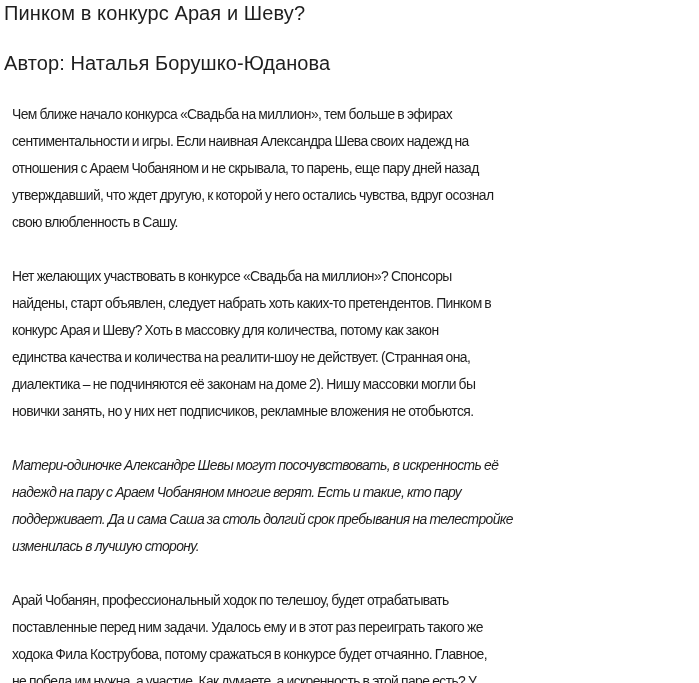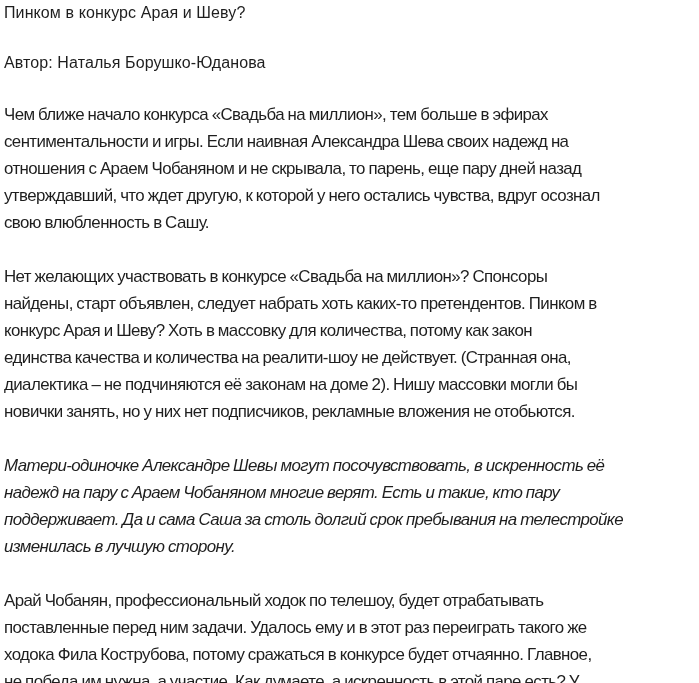--- a/index.html
+++ b/index.html
@@ -15,34 +15,34 @@
       color: #1e1e1e;
     }
     .article {
       position: absolute;
       left: 4px;
       top: 0;
       width: 695px;
     }
     .title, .author {
       font-family: "Liberation Sans", sans-serif;
-      font-size: 16px;
+      font-size: 20px;
       line-height: 26px;
       margin: 0;
       font-weight: normal;
       white-space: nowrap;
       letter-spacing: 0.1px;
     }
     .title { margin-top: 0px; }
     .author { margin-top: 24px; }
     .para {
       font-family: "Liberation Sans", sans-serif;
-      font-size: 17px;
+      font-size: 14px;
       line-height: 27px;
-      margin: 0;
+      margin: 8px;
       letter-spacing: -0.6px;
       word-spacing: -0.5px;
       transform-origin: left top;
     }
     .para .line {
       display: block;
       white-space: nowrap;
     }
     .p1 { margin-top: 25px; }
     .p2 { margin-top: 27px; }

